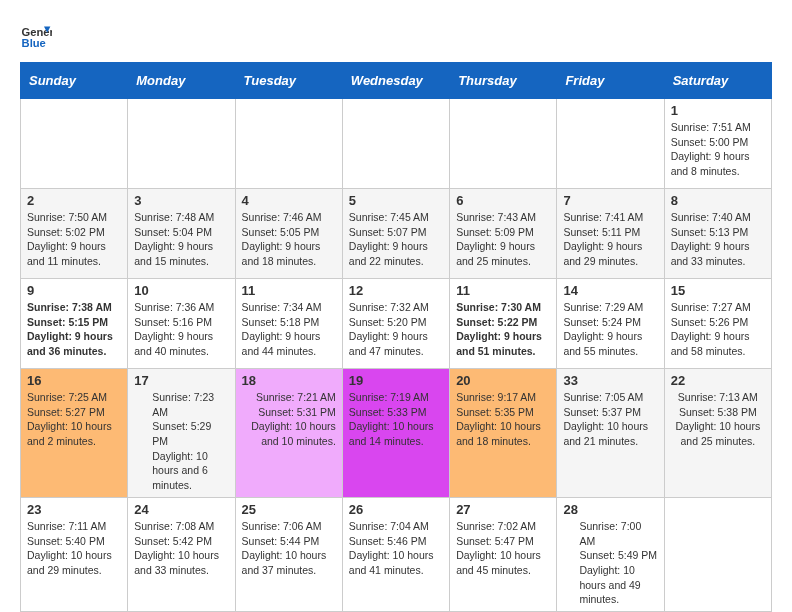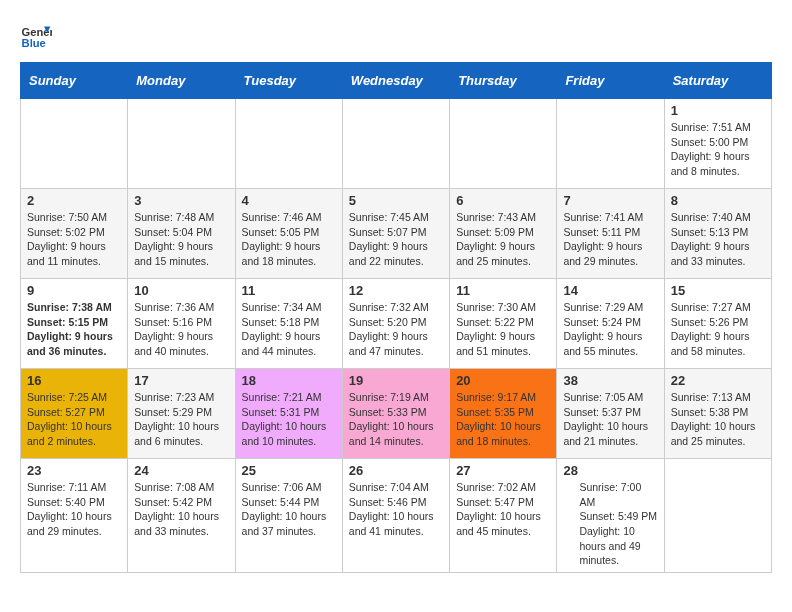--- a/index.html
+++ b/index.html
@@ -186,77 +186,77 @@
 Daylight: 9 hours and 44 minutes.</div>
         </td>
         <td>
           <span class="day-number">12</span>
           <div class="day-info" style="white-space: pre-line;">Sunrise: 7:32 AM
 Sunset: 5:20 PM
 Daylight: 9 hours and 47 minutes.</div>
         </td>
         <td>
           <span class="day-number">11</span>
-          <div class="day-info" style="white-space: pre-line;">Sunrise: 7:30 AM
+          <div class="day-info" style="white-space: pre-line; font-weight: bold;">Sunrise: 7:30 AM
 Sunset: 5:22 PM
 Daylight: 9 hours and 51 minutes.</div>
         </td>
         <td>
           <span class="day-number">14</span>
           <div class="day-info" style="white-space: pre-line;">Sunrise: 7:29 AM
 Sunset: 5:24 PM
 Daylight: 9 hours and 55 minutes.</div>
         </td>
         <td>
           <span class="day-number">15</span>
           <div class="day-info" style="white-space: pre-line;">Sunrise: 7:27 AM
 Sunset: 5:26 PM
 Daylight: 9 hours and 58 minutes.</div>
         </td>
       </tr>
       <tr>
-        <td style="background: #eab308;">
+        <td style="background: #fdba74;">
           <span class="day-number">16</span>
           <div class="day-info" style="white-space: pre-line;">Sunrise: 7:25 AM
 Sunset: 5:27 PM
 Daylight: 10 hours and 2 minutes.</div>
         </td>
         <td style="background: rgb(245, 245, 245);">
           <span class="day-number">17</span>
-          <div class="day-info" style="white-space: pre-line;">Sunrise: 7:23 AM
+          <div class="day-info" style="white-space: pre-line; margin-left: 18px;">Sunrise: 7:23 AM
 Sunset: 5:29 PM
 Daylight: 10 hours and 6 minutes.</div>
         </td>
         <td style="background: #f0abfc;">
           <span class="day-number">18</span>
-          <div class="day-info" style="white-space: pre-line;">Sunrise: 7:21 AM
+          <div class="day-info" style="white-space: pre-line; text-align: right;">Sunrise: 7:21 AM
 Sunset: 5:31 PM
 Daylight: 10 hours and 10 minutes.</div>
         </td>
-        <td style="background: #f9a8d4;">
+        <td style="background: #d946ef;">
           <span class="day-number">19</span>
           <div class="day-info" style="white-space: pre-line;">Sunrise: 7:19 AM
 Sunset: 5:33 PM
 Daylight: 10 hours and 14 minutes.</div>
         </td>
-        <td style="background: #f97316;">
+        <td style="background: #fdba74;">
           <span class="day-number">20</span>
           <div class="day-info" style="white-space: pre-line;">Sunrise: 9:17 AM
 Sunset: 5:35 PM
 Daylight: 10 hours and 18 minutes.</div>
         </td>
         <td style="background: rgb(245, 245, 245);">
-          <span class="day-number">38</span>
+          <span class="day-number">33</span>
           <div class="day-info" style="white-space: pre-line;">Sunrise: 7:05 AM
 Sunset: 5:37 PM
 Daylight: 10 hours and 21 minutes.</div>
         </td>
         <td style="background: rgb(245, 245, 245);">
           <span class="day-number">22</span>
-          <div class="day-info" style="white-space: pre-line;">Sunrise: 7:13 AM
+          <div class="day-info" style="white-space: pre-line; text-align: center;">Sunrise: 7:13 AM
 Sunset: 5:38 PM
 Daylight: 10 hours and 25 minutes.</div>
         </td>
       </tr>
       <tr>
         <td>
           <span class="day-number">23</span>
           <div class="day-info" style="white-space: pre-line;">Sunrise: 7:11 AM
 Sunset: 5:40 PM
 Daylight: 10 hours and 29 minutes.</div>

